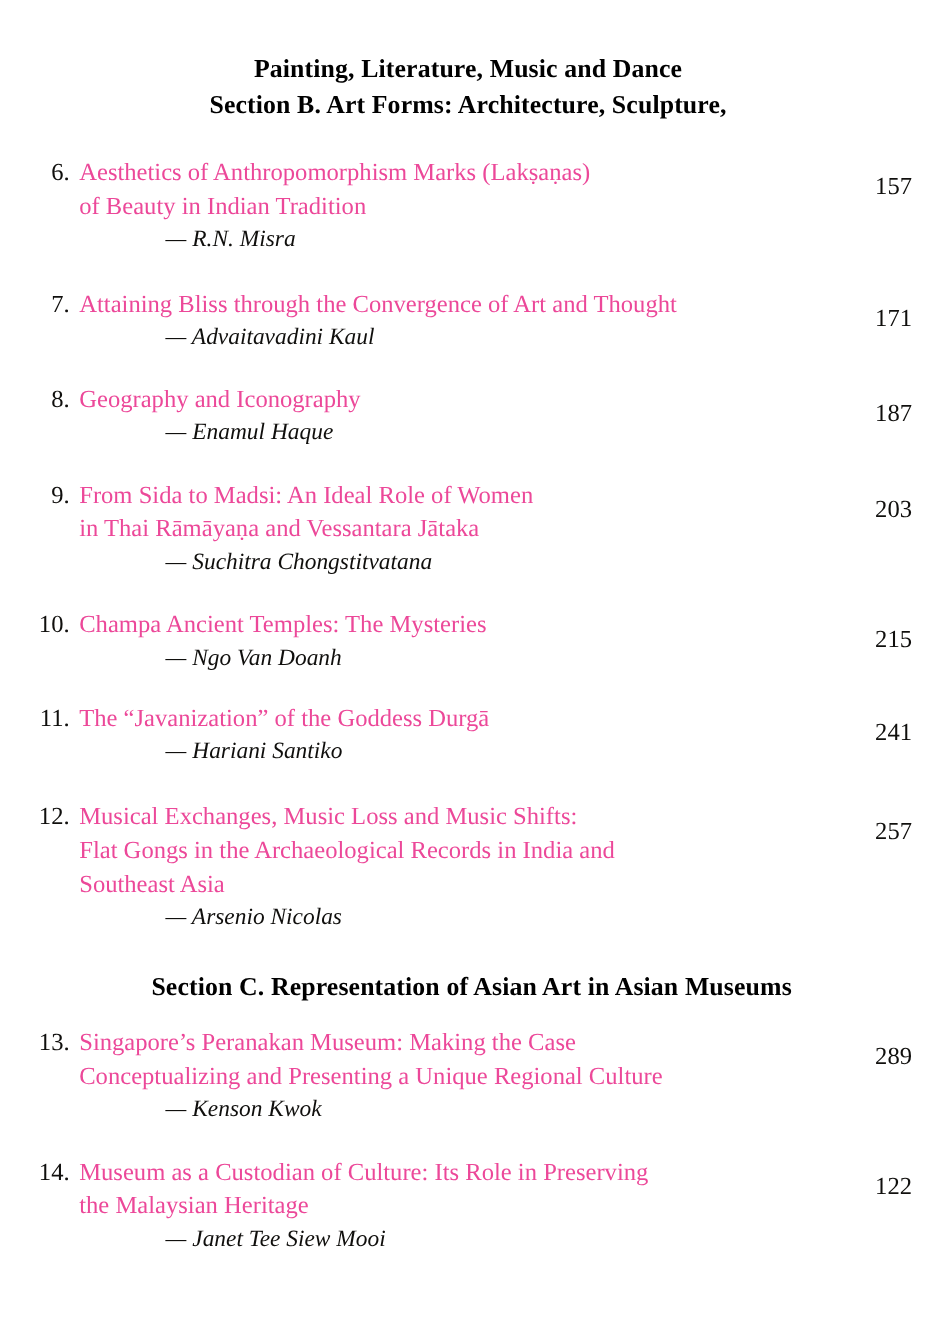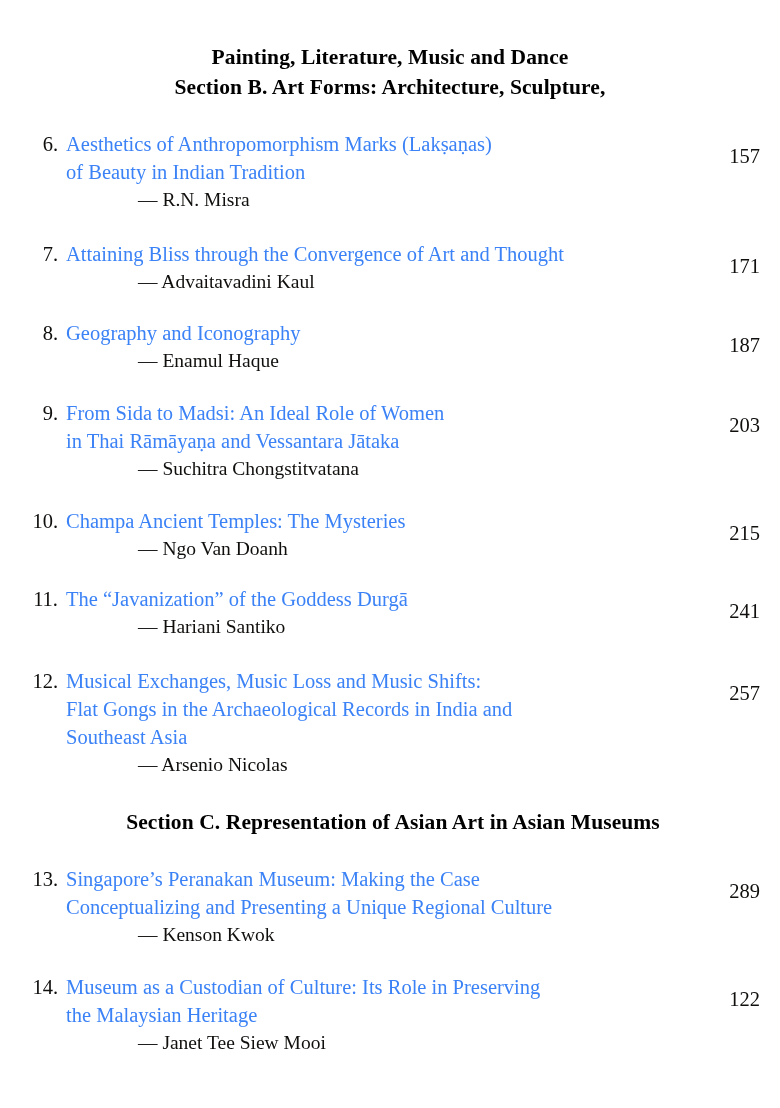--- a/index.html
+++ b/index.html
@@ -84,45 +84,46 @@
     width: 46px;
     text-align: right;
     font-size: 20.5px;
     line-height: 28px;
     color: #100f0d;
   }
 
   .entry-title {
     font-size: 20.5px;
     line-height: 28px;
-    color: #3b82f6;
+    color: #ec4899;
   }
 
   .entry-title .ttl-line {
     display: block;
     white-space: pre-wrap;
   }
 
   .entry-author {
+    font-style: italic;
     font-size: 19.5px;
     line-height: 28px;
     padding-left: 72px;
     color: #100f0d;
     white-space: pre;
   }
 
   
   #entry-6  { margin-top: 28px; }
   #entry-7  { margin-top: 26px; }
   #entry-8  { margin-top: 23px; }
   #entry-9  { margin-top: 24px; }
   #entry-10 { }
   #entry-11 { margin-top: 22px; }
   #entry-12 { margin-top: 26px; }
-  #entry-13 { margin-top: 28px; }
+  #entry-13 { margin-top: 18px; }
   #entry-14 { }
 </style>
 </head>
 <body>
 
 <div id="page">
 
   <div class="section-heading" id="section-b-heading">
     <span class="hd-line">Painting, Literature, Music and Dance</span>
     <span class="hd-line">Section B. Art Forms: Architecture, Sculpture,</span>

